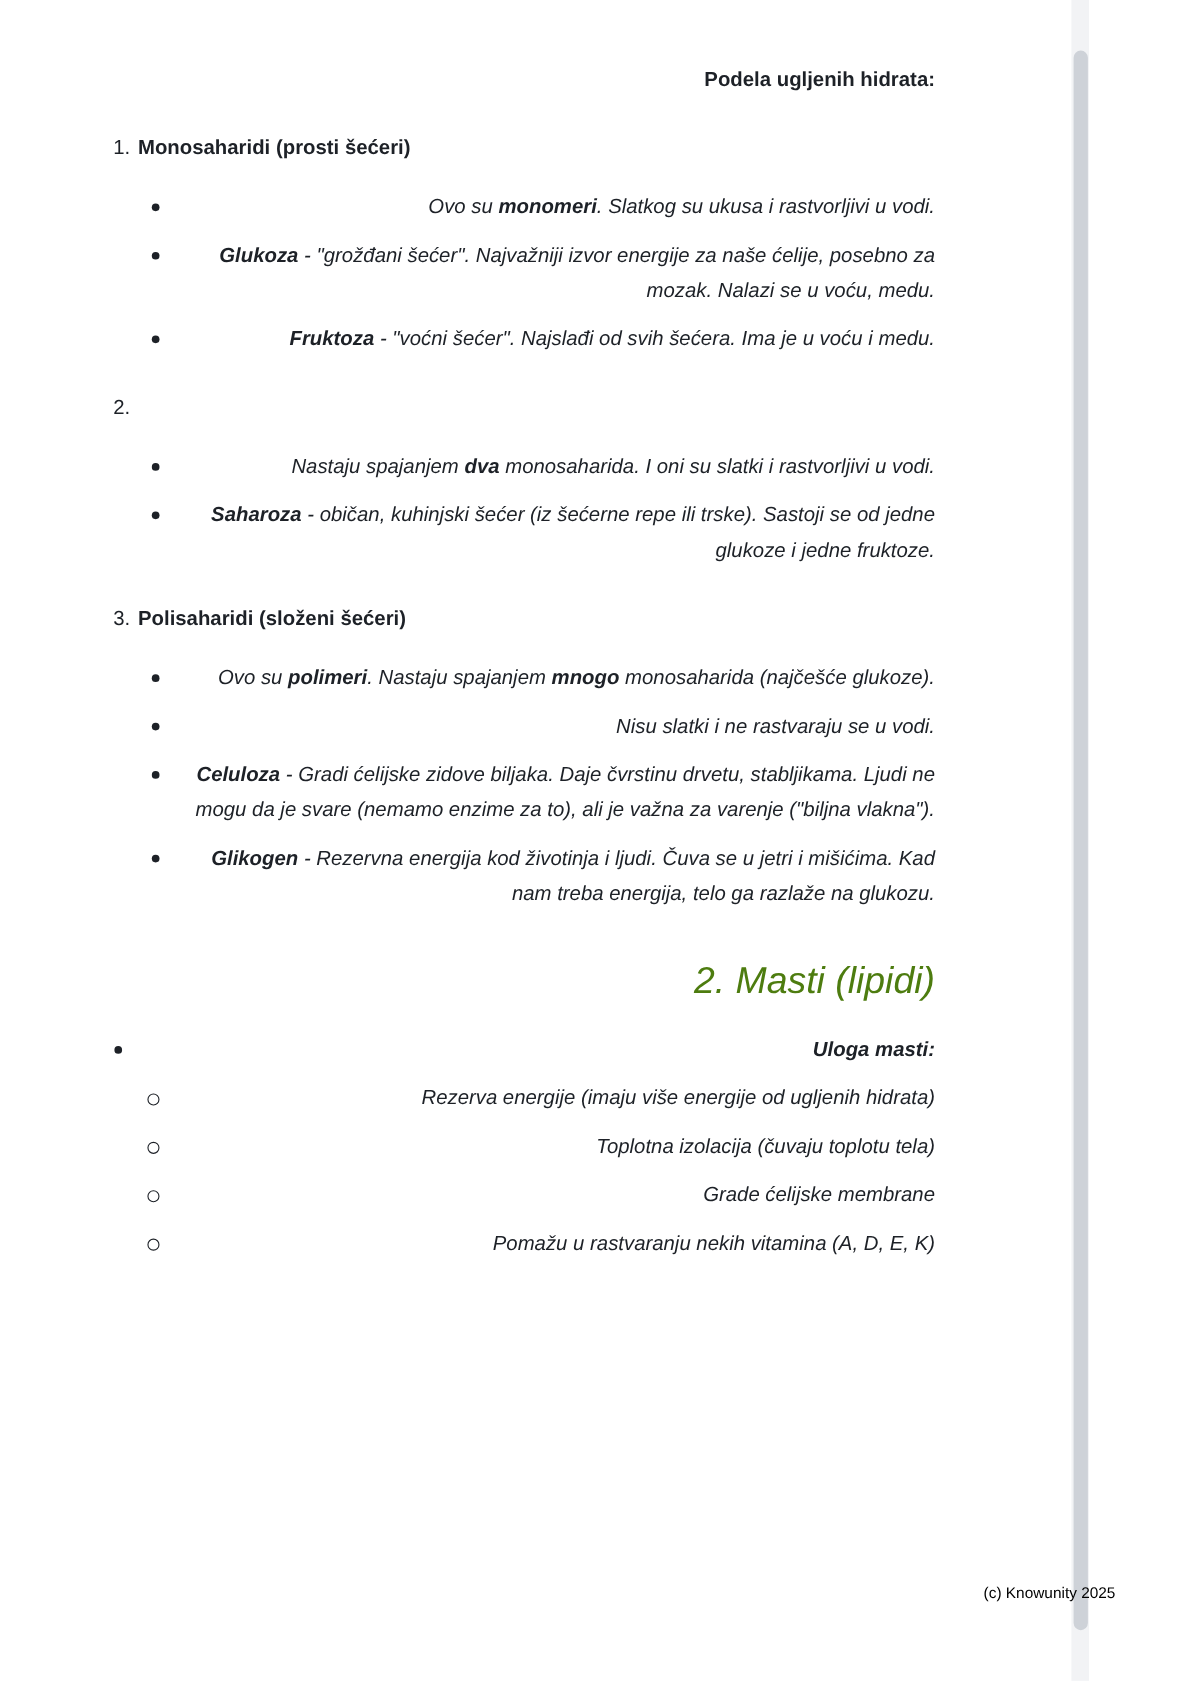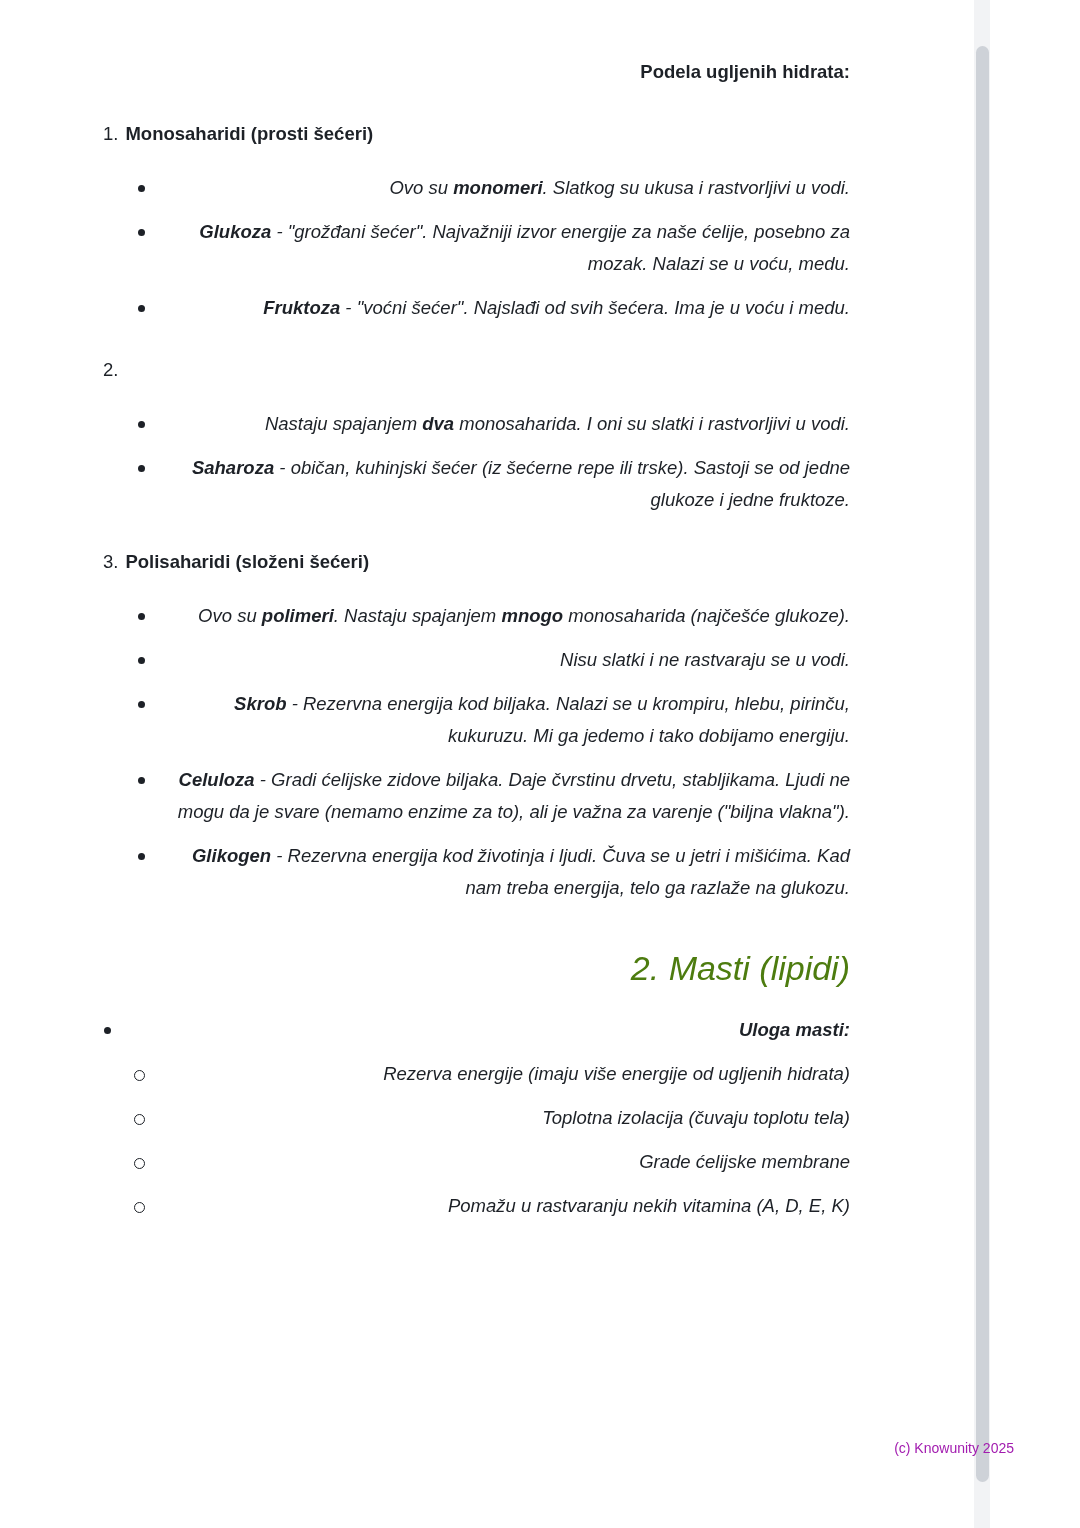--- a/index.html
+++ b/index.html
@@ -83,21 +83,21 @@
     width: 13px;
     height: 1436px;
     background: #ced2d8;
     border-radius: 7px;
   }
   .watermark {
     position: absolute;
     right: 66px;
     bottom: 72px;
     font-size: 14px;
-    color: #a21caf;
+    color: #000000;
     z-index: 2;
   }
 </style>
 </head>
 <body>
 
 <div class="page">
   <div class="doc" id="doc">
       <p class="para"><span class="b">Podela ugljenih hidrata:</span></p>
       <div class="num-section">
@@ -144,24 +144,20 @@
           <li>
             <span class="m m-disc"></span>
             <div class="li-text"><span>Ovo su </span><span class="b">polimeri</span><span>. Nastaju spajanjem </span><span class="b">mnogo</span><span> monosaharida (najčešće glukoze).</span></div>
           </li>
           <li>
             <span class="m m-disc"></span>
             <div class="li-text"><span>Nisu slatki i ne rastvaraju se u vodi.</span></div>
           </li>
           <li>
             <span class="m m-disc"></span>
-            <div class="li-text"><span class="b">Skrob</span><span> - Rezervna energija kod biljaka. Nalazi se u krompiru, hlebu, pirinču, kukuruzu. Mi ga jedemo i tako dobijamo energiju.</span></div>
-          </li>
-          <li>
-            <span class="m m-disc"></span>
             <div class="li-text"><span class="b">Celuloza</span><span> - Gradi ćelijske zidove biljaka. Daje čvrstinu drvetu, stabljikama. Ljudi ne mogu da je svare (nemamo enzime za to), ali je važna za varenje ("biljna vlakna").</span></div>
           </li>
           <li>
             <span class="m m-disc"></span>
             <div class="li-text"><span class="b">Glikogen</span><span> - Rezervna energija kod životinja i ljudi. Čuva se u jetri i mišićima. Kad nam treba energija, telo ga razlaže na glukozu.</span></div>
           </li>
         </ul>
       </div>
       <h2 class="doc-h2"><span>2. Masti (lipidi)</span></h2>
       <ul class="blist top-disc">

